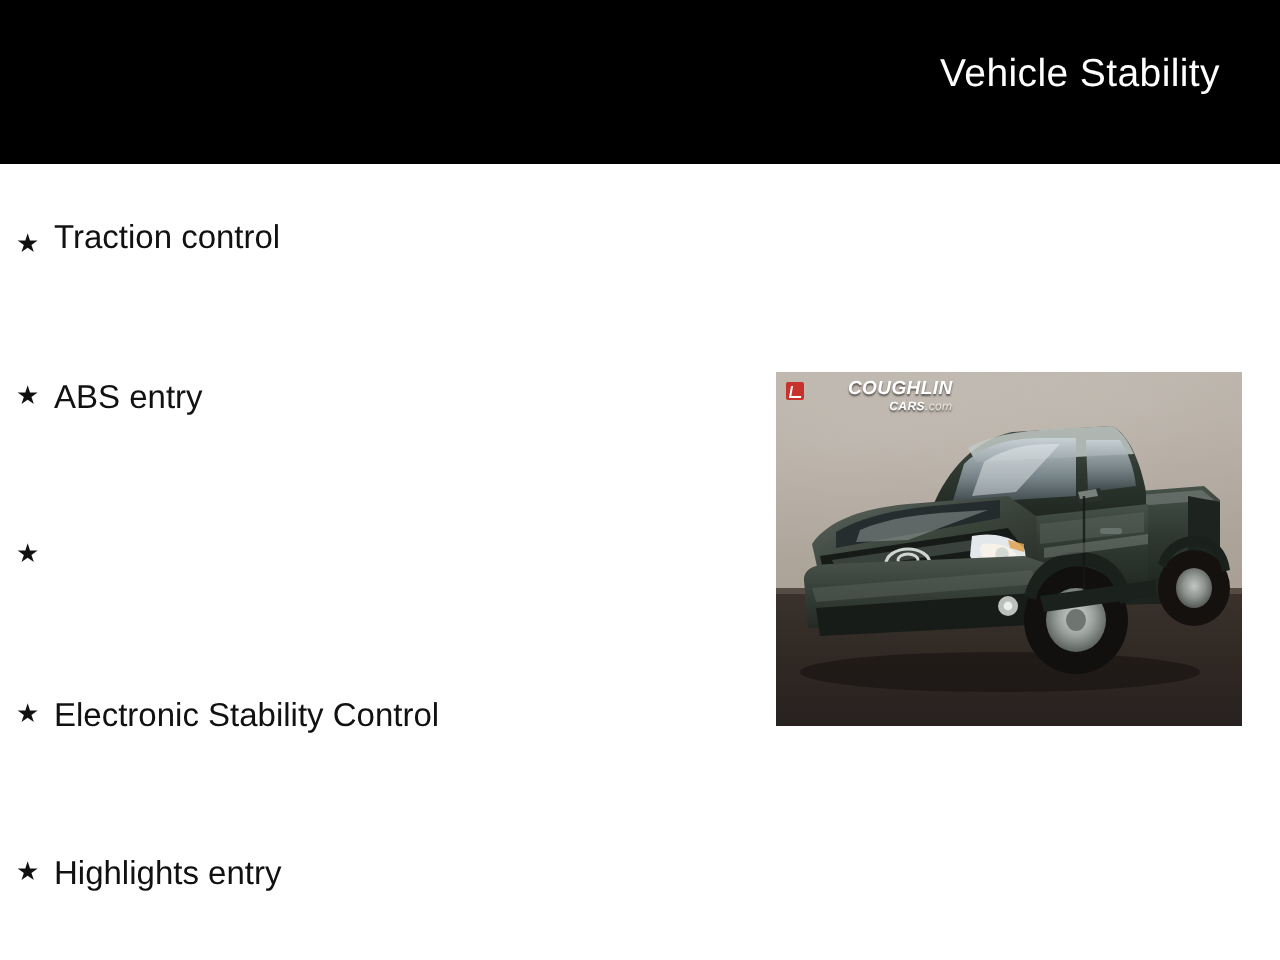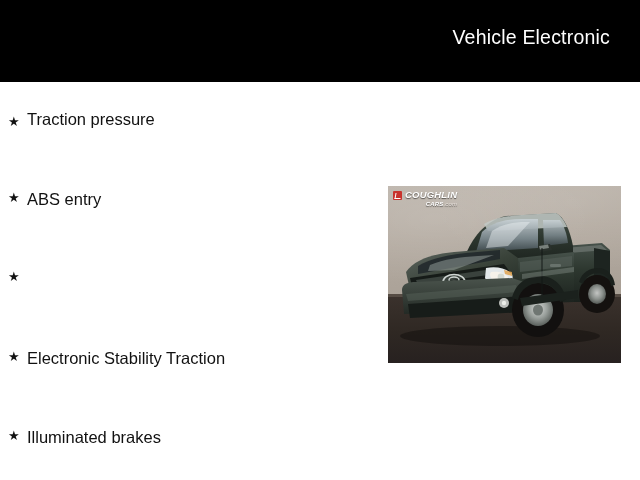--- a/index.html
+++ b/index.html
@@ -134,21 +134,21 @@
   }
   .wm-mark:after {
     content: "";
     position: absolute;
     left: 2px; top: 2px;
     width: 5px; height: 5px;
     border-left: 1.5px solid #ffffff;
     border-bottom: 1.5px solid #ffffff;
     transform: skewX(-10deg);
   }
-  .wm-text { line-height: 1; }
+  .wm-text { line-height: 1; margin-left: 19px; }
   .wm-line1 {
     display: block;
     font-size: 9.5px;
     font-weight: 700;
     font-style: italic;
     color: #ffffff;
     letter-spacing: 0.2px;
     text-shadow: 0 1px 1px rgba(0,0,0,0.55);
   }
   .wm-line2 {
@@ -163,42 +163,42 @@
     text-shadow: 0 1px 1px rgba(0,0,0,0.55);
   }
   .wm-line2 .dotcom { color: #e9e4df; font-weight: 400; }
 </style>
 </head>
 <body>
 
 <div class="slide">
 
   <div class="header-bar">
-    <div class="header-title">Vehicle Electronic</div>
+    <div class="header-title">Vehicle Stability</div>
   </div>
 
   <ul class="feature-list">
     <li class="feature-item">
       <span class="bullet-star">★</span>
-      <span class="feature-label">Traction pressure</span>
+      <span class="feature-label">Traction control</span>
     </li>
     <li class="feature-item">
       <span class="bullet-star">★</span>
       <span class="feature-label">ABS entry</span>
     </li>
     <li class="feature-item">
       <span class="bullet-star">★</span>
     </li>
     <li class="feature-item">
       <span class="bullet-star">★</span>
-      <span class="feature-label">Electronic Stability Traction</span>
-    </li>
-    <li class="feature-item">
-      <span class="bullet-star">★</span>
-      <span class="feature-label">Illuminated brakes</span>
+      <span class="feature-label">Electronic Stability Control</span>
+    </li>
+    <li class="feature-item">
+      <span class="bullet-star">★</span>
+      <span class="feature-label">Highlights entry</span>
     </li>
   </ul>
 
   <div class="vehicle-photo">
     <div class="photo-wall"></div>
     <div class="photo-floor"></div>
 
     <div class="truck">
       <svg viewBox="0 0 233 177" preserveAspectRatio="none" aria-hidden="true">
         <defs>

